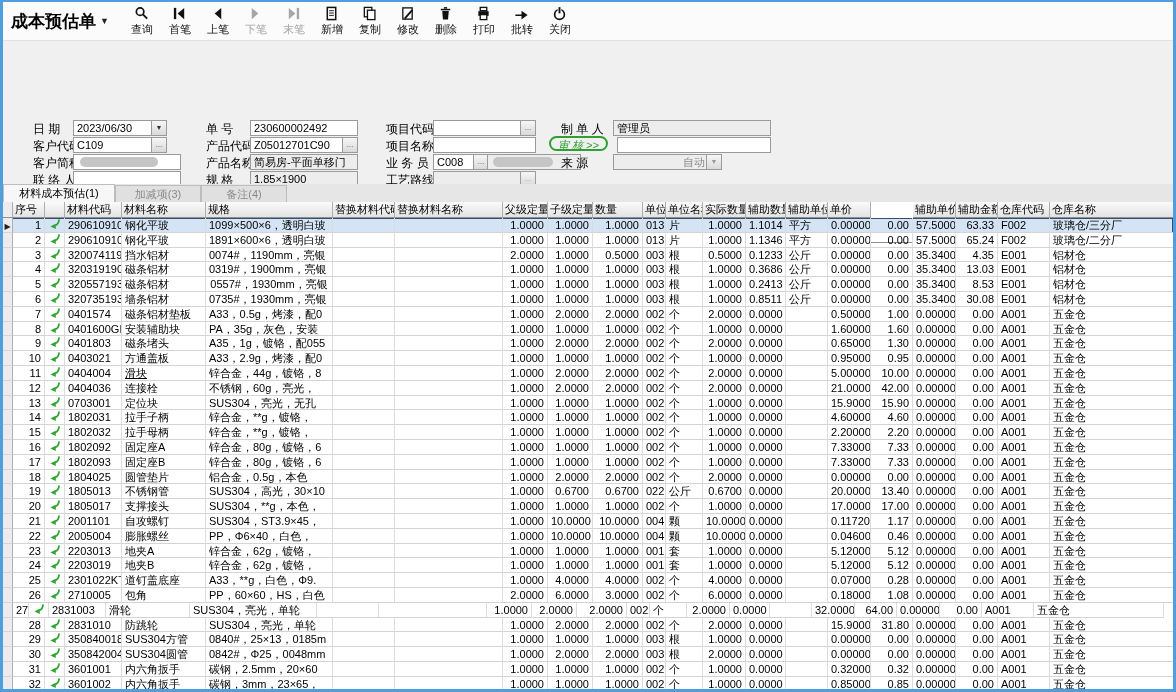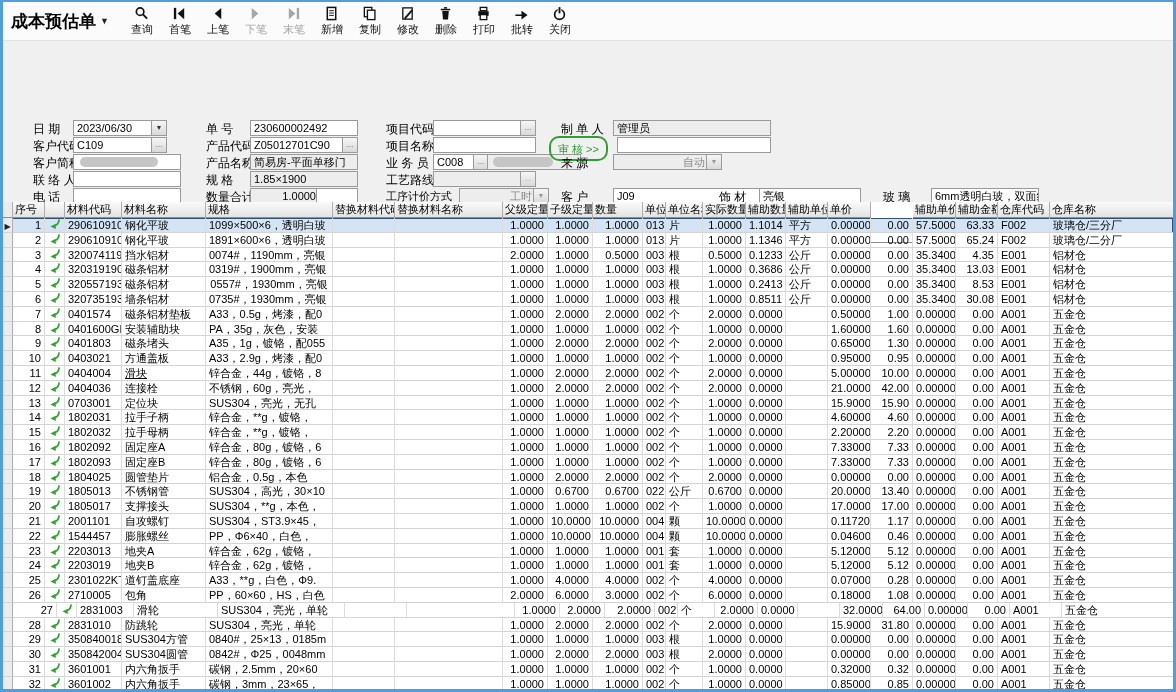--- a/index.html
+++ b/index.html
@@ -26,22 +26,22 @@
   .fld{position:absolute;height:14px;background:#fff;border:1px solid #9a9a9a;font-size:11px;
        line-height:14px;padding:0 3px;white-space:nowrap;overflow:hidden;}
   .ro{background:#ededed;}
   .num{text-align:right;}
   .dis{color:#8a8a8a;text-align:right;}
   .ddbtn{position:absolute;top:-1px;right:-1px;width:14px;height:14px;background:linear-gradient(#f6f6f6,#d9d9d9);
          border:1px solid #9a9a9a;font-size:7px;color:#333;text-align:center;line-height:14px;cursor:pointer;}
   .ddbtn.gray{color:#999;}
   .op{position:absolute;font-size:12px;color:#000;}
   .blur{position:absolute;background:#c5c5c5;border-radius:5px;}
-  .auditbtn{position:absolute;height:25px;line-height:14px;border:2px solid #2fa02f;border-radius:10px;
-            color:#2fa02f;font-size:11px;padding:0 7px;background:transparent;cursor:pointer;white-space:nowrap;}
+  .auditbtn{position:absolute;height:15px;line-height:14px;border:2px solid #2fa02f;border-radius:10px;
+            color:#2fa02f;font-size:11px;padding:0 7px;background:transparent;cursor:pointer;white-space:nowrap;font-style:italic;}
   
   .subtabs{position:absolute;left:0;top:182px;width:100%;height:18px;background:#e6e6e6;
            display:flex;align-items:flex-end;}
   .stab{height:16px;line-height:16px;font-size:11px;text-align:center;border:1px solid #bdbdbd;border-bottom:none;
         background:#e0e0e0;color:#8a8a8a;}
   .stab.active{background:#f7f7f7;color:#000;height:17px;}
   
   .grid{position:absolute;left:0;top:200px;width:100%;height:490px;background:#fff;overflow:hidden;
         font-size:11px;}
   .hrow{display:flex;height:16px;}
@@ -224,20 +224,25 @@
     <div class="fld" style="left:756px;top:128px;width:94px;">亮银</div>
     <span class="lbl" style="left:712px;top:146px;">加 减 项</span>
     <div class="fld ro num" style="left:756px;top:145px;width:94px;">177.04</div>
     <span class="op" style="left:862px;top:146px;">=</span>
     <span class="lbl" style="left:880px;top:129px;">玻    璃</span>
     <div class="fld" style="left:928px;top:128px;width:100px;">6mm透明白玻，双面纳</div>
     <span class="lbl" style="left:880px;top:146px;">总    计</span>
     <div class="fld ro num" style="left:928px;top:145px;width:92px;">885.18</div>
   </div>
 
+  <div class="subtabs">
+    <div class="stab active" style="width:110px;">材料成本预估(1)</div>
+    <div class="stab" style="width:84px;">加减项(3)</div>
+    <div class="stab" style="width:84px;">备注(4)</div>
+  </div>
 
   <div class="grid">
       <div class="hrow">
         <div class="hcell al-l ind" style="width: 10px;"></div>
         <div class="hcell al-l" style="width: 32px;">序号</div>
         <div class="hcell al-l" style="width: 20px;"></div>
         <div class="hcell al-l" style="width: 57px;">材料代码</div>
         <div class="hcell al-l" style="width: 84px;">材料名称</div>
         <div class="hcell al-l" style="width: 127px;">规格</div>
         <div class="hcell al-l" style="width: 62px;">替换材料代码</div>
@@ -824,21 +829,21 @@
         <div class="dcell al-l" style="width: 52px;">A001</div>
         <div class="dcell al-l" style="width: 130px;">五金仓</div>
       </div>
       <div class="drow">
         <div class="dcell al-c ind" style="width: 10px;"></div>
         <div class="dcell al-r" style="width: 32px;">22</div>
         <div class="dcell al-c" style="width: 20px;"><svg width="12" height="12" viewBox="0 0 13 13">
             <path d="M11 1.5 Q10.5 7 6.5 8.2" fill="none" stroke="#2ea52e" stroke-width="1.8"></path>
             <polygon points="1.5,9.3 7.2,6.2 7.4,12" fill="#2ea52e"></polygon>
           </svg></div>
-        <div class="dcell al-l" style="width: 57px;">1544457</div>
+        <div class="dcell al-l" style="width: 57px;">2005004</div>
         <div class="dcell al-l" style="width: 84px;">膨胀螺丝</div>
         <div class="dcell al-l" style="width: 127px;">PP，Φ6×40，白色，</div>
         <div class="dcell al-l" style="width: 62px;"></div>
         <div class="dcell al-l" style="width: 108px;"></div>
         <div class="dcell al-r" style="width: 45px;">1.0000</div>
         <div class="dcell al-r" style="width: 45px;">10.0000</div>
         <div class="dcell al-r" style="width: 50px;">10.0000</div>
         <div class="dcell al-l" style="width: 23px;">004</div>
         <div class="dcell al-l" style="width: 37px;">颗</div>
         <div class="dcell al-r" style="width: 43px;">10.0000</div>
@@ -954,21 +959,21 @@
         <div class="dcell al-l" style="width: 42px;"></div>
         <div class="dcell al-r" style="width: 43px;">0.18000</div>
         <div class="dcell al-r" style="width: 42px;">1.08</div>
         <div class="dcell al-r" style="width: 43px;">0.00000</div>
         <div class="dcell al-r" style="width: 42px;">0.00</div>
         <div class="dcell al-l" style="width: 52px;">A001</div>
         <div class="dcell al-l" style="width: 130px;">五金仓</div>
       </div>
       <div class="drow">
         <div class="dcell al-c ind" style="width: 10px;"></div>
-        <div class="dcell al-r" style="width: 44px;">27</div>
+        <div class="dcell al-r" style="width: 16px;">27</div>
         <div class="dcell al-c" style="width: 20px;"><svg width="12" height="12" viewBox="0 0 13 13">
             <path d="M11 1.5 Q10.5 7 6.5 8.2" fill="none" stroke="#2ea52e" stroke-width="1.8"></path>
             <polygon points="1.5,9.3 7.2,6.2 7.4,12" fill="#2ea52e"></polygon>
           </svg></div>
         <div class="dcell al-l" style="width: 57px;">2831003</div>
         <div class="dcell al-l" style="width: 84px;">滑轮</div>
         <div class="dcell al-l" style="width: 127px;">SUS304，亮光，单轮</div>
         <div class="dcell al-l" style="width: 62px;"></div>
         <div class="dcell al-l" style="width: 108px;"></div>
         <div class="dcell al-r" style="width: 45px;">1.0000</div>

